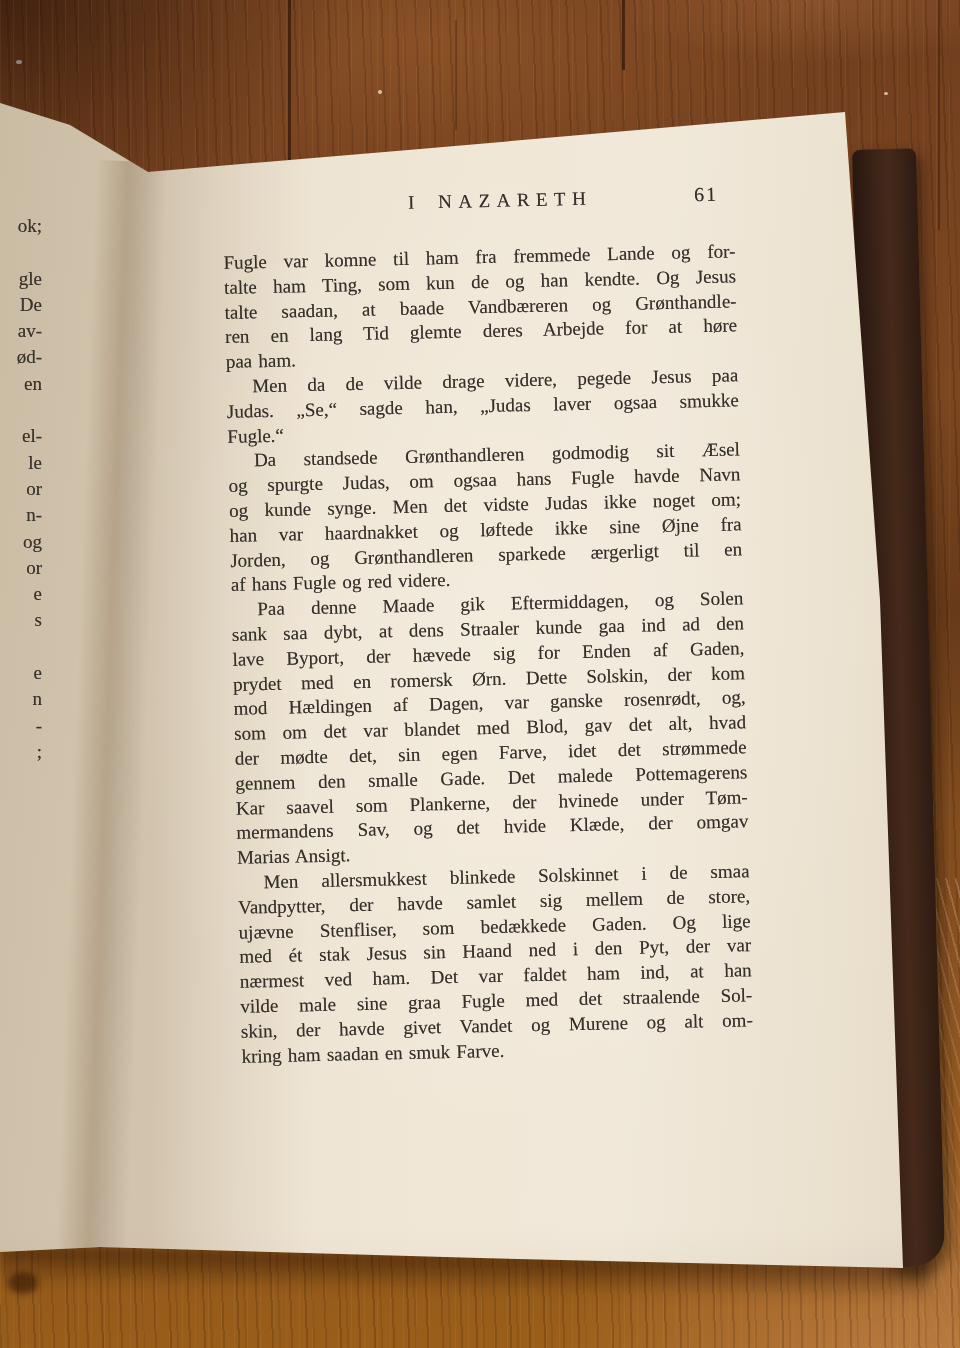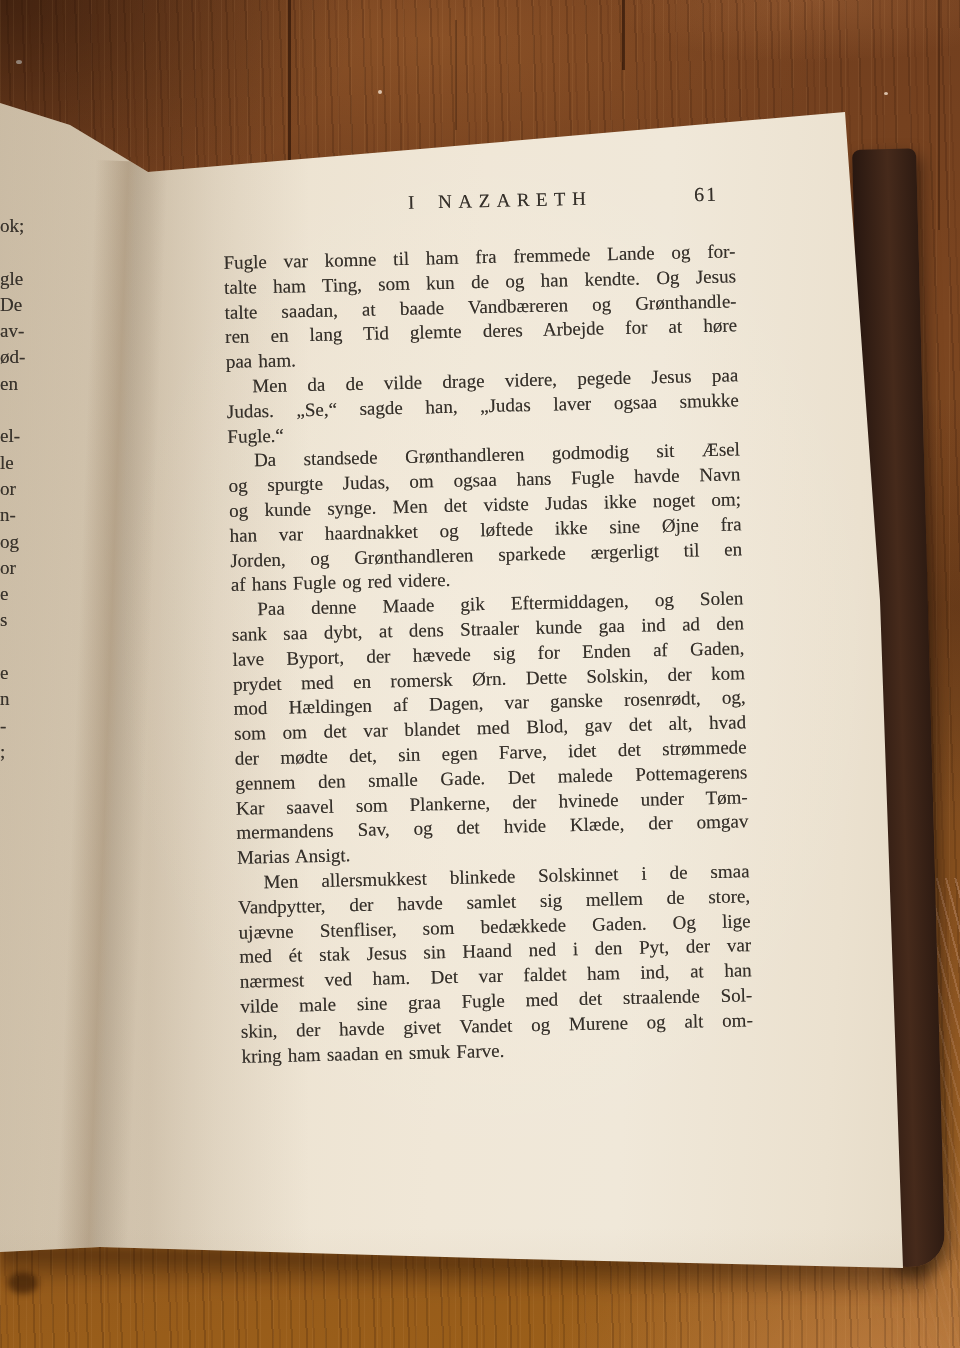--- a/index.html
+++ b/index.html
@@ -63,21 +63,21 @@
       linear-gradient(93deg, #dbcfba 0%, #e5dac6 10%, #ece2d0 24%, #f0e7d7 48%, #f0e8d9 66%, #ebe1cf 86%, #e3d8c4 100%);
   }
   .fold-shadow { position:absolute; left:96px; top:160px; width:72px; height:1100px;
     transform:rotate(2.1deg); transform-origin:top left;
     background:linear-gradient(90deg, rgba(0,0,0,0) 0%, rgba(105,75,42,0.26) 45%, rgba(70,48,24,0.16) 58%, rgba(0,0,0,0) 100%); }
   .paper-vignette { position:absolute; inset:0;
     background:radial-gradient(ellipse 520px 700px at 52% 48%, rgba(255,252,244,0.20), transparent 75%); }
 
   
   .left-frags { position:absolute; left:0; top:213px; width:46px; padding-right:4px;
-    box-sizing:border-box; text-align:left; white-space:pre-line;
+    box-sizing:border-box; text-align:right; white-space:pre-line;
     font-size:19px; line-height:26.3px; color:#39332c;
     text-shadow:0 0 0.5px rgba(57,51,44,0.6); }
 
   
   .text-block { position:absolute; left:222px; top:196px; width:512px;
     transform:rotate(-1.3deg); transform-origin:top left;
     color:#35302a; text-shadow:0 0 0.5px rgba(53,48,42,0.55); }
   .runhead { position:relative; height:26px; }
   .runhead .title { position:absolute; left:0; right:0; text-align:center;
     transform:translateX(22px);

